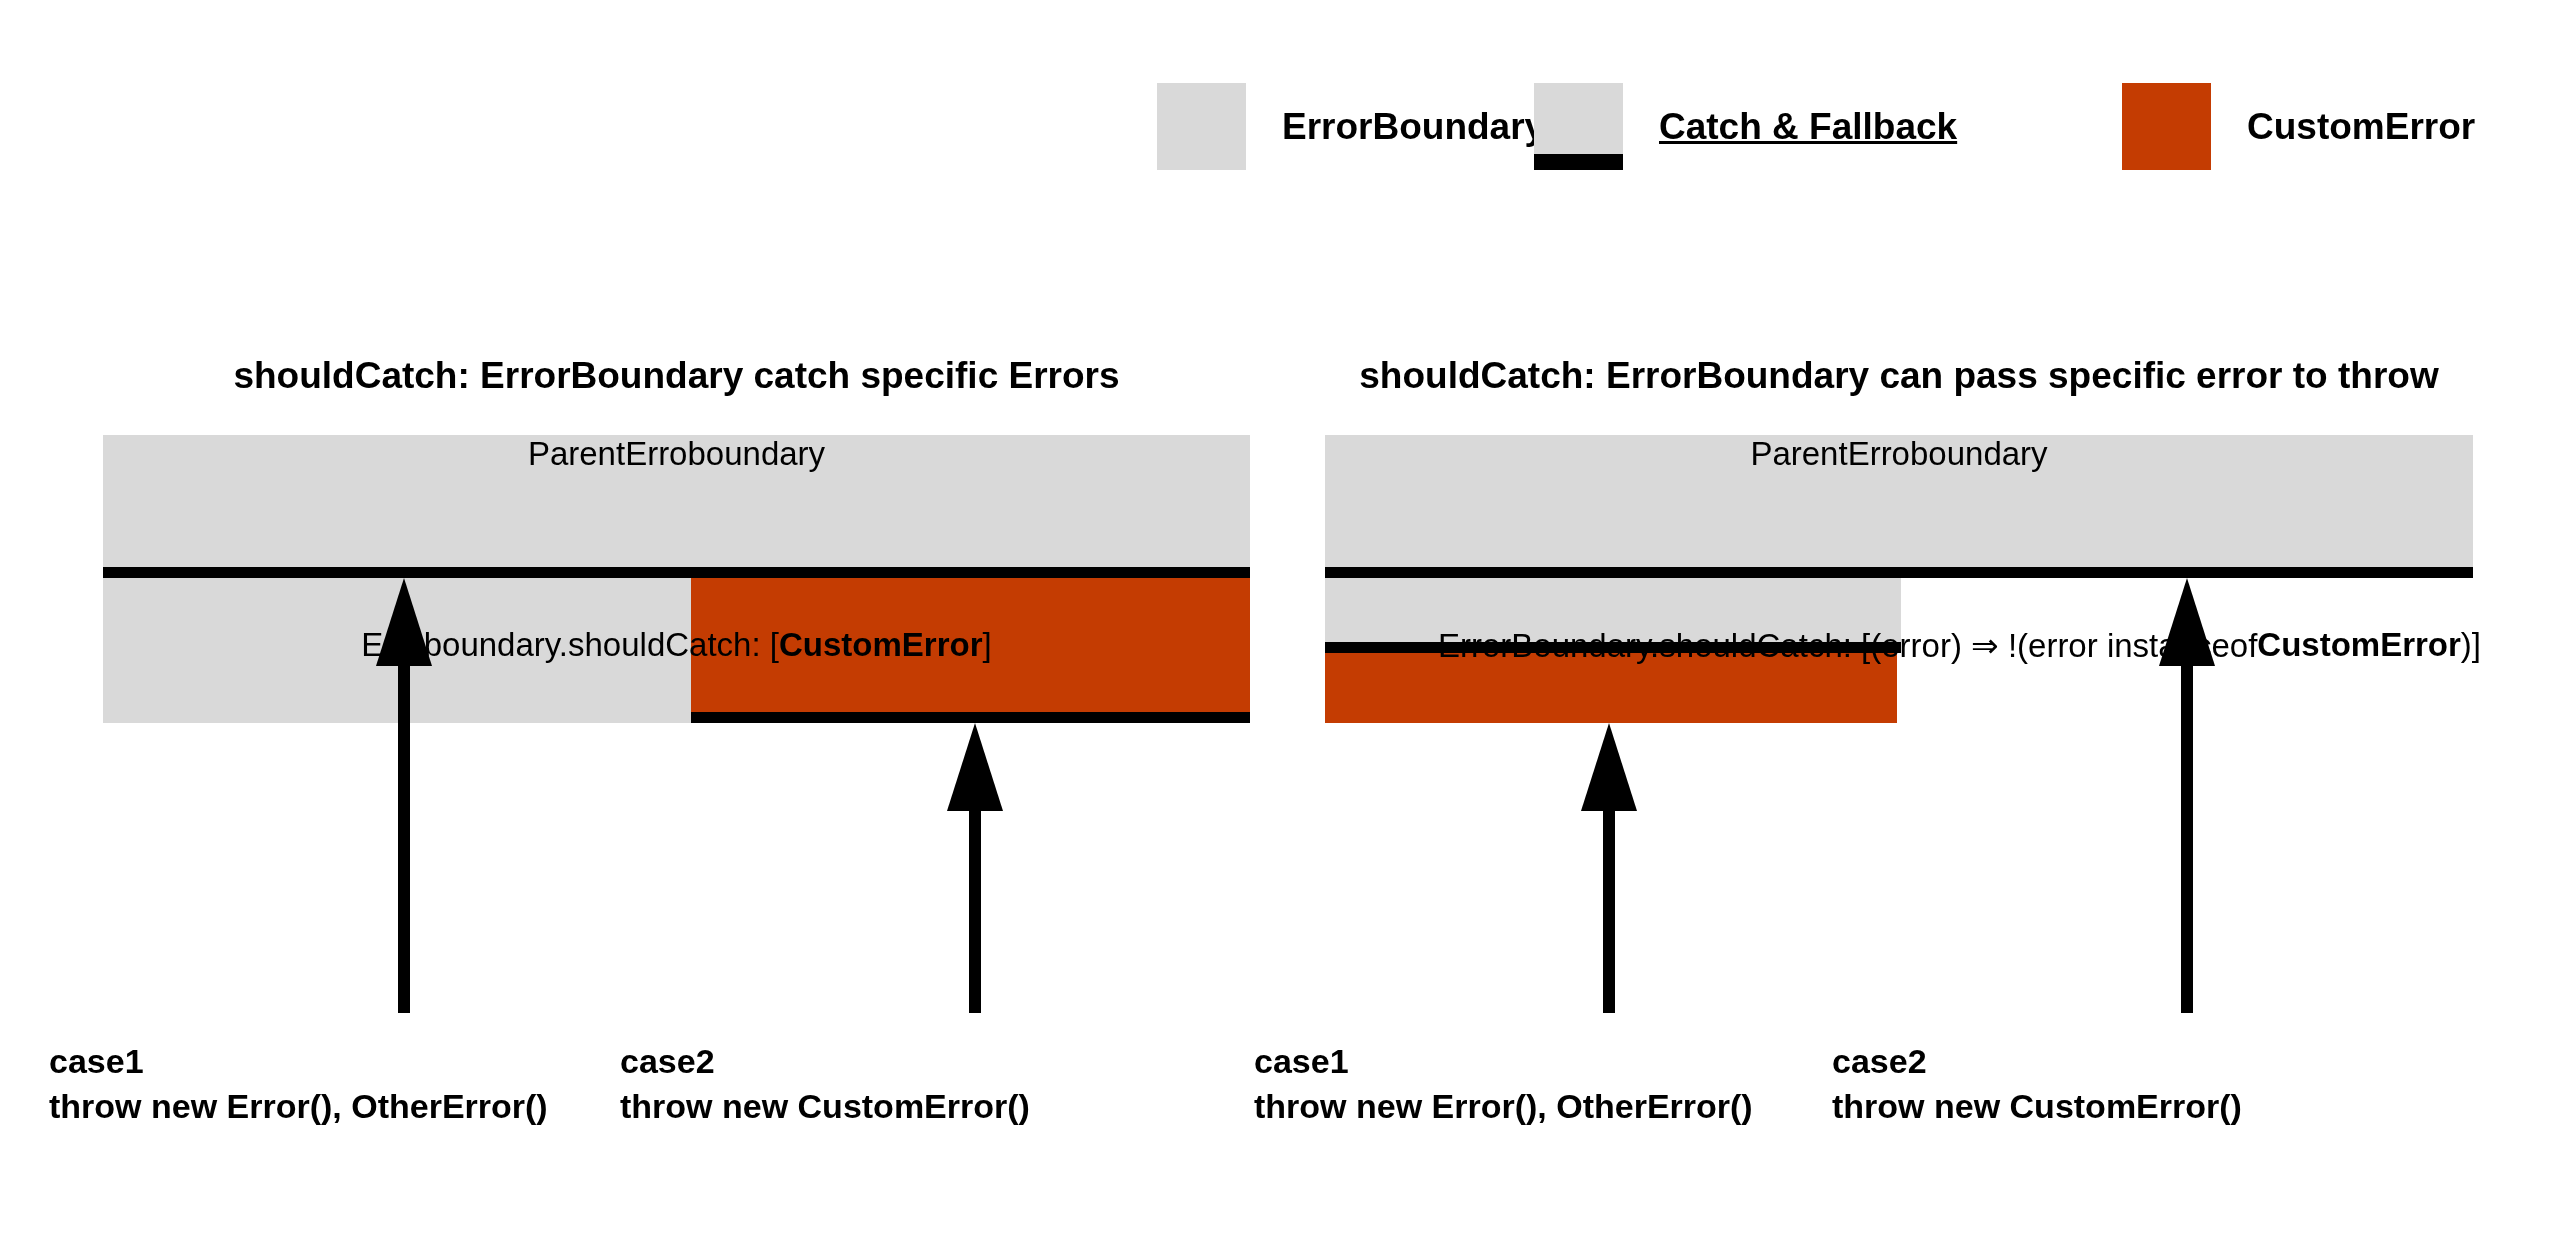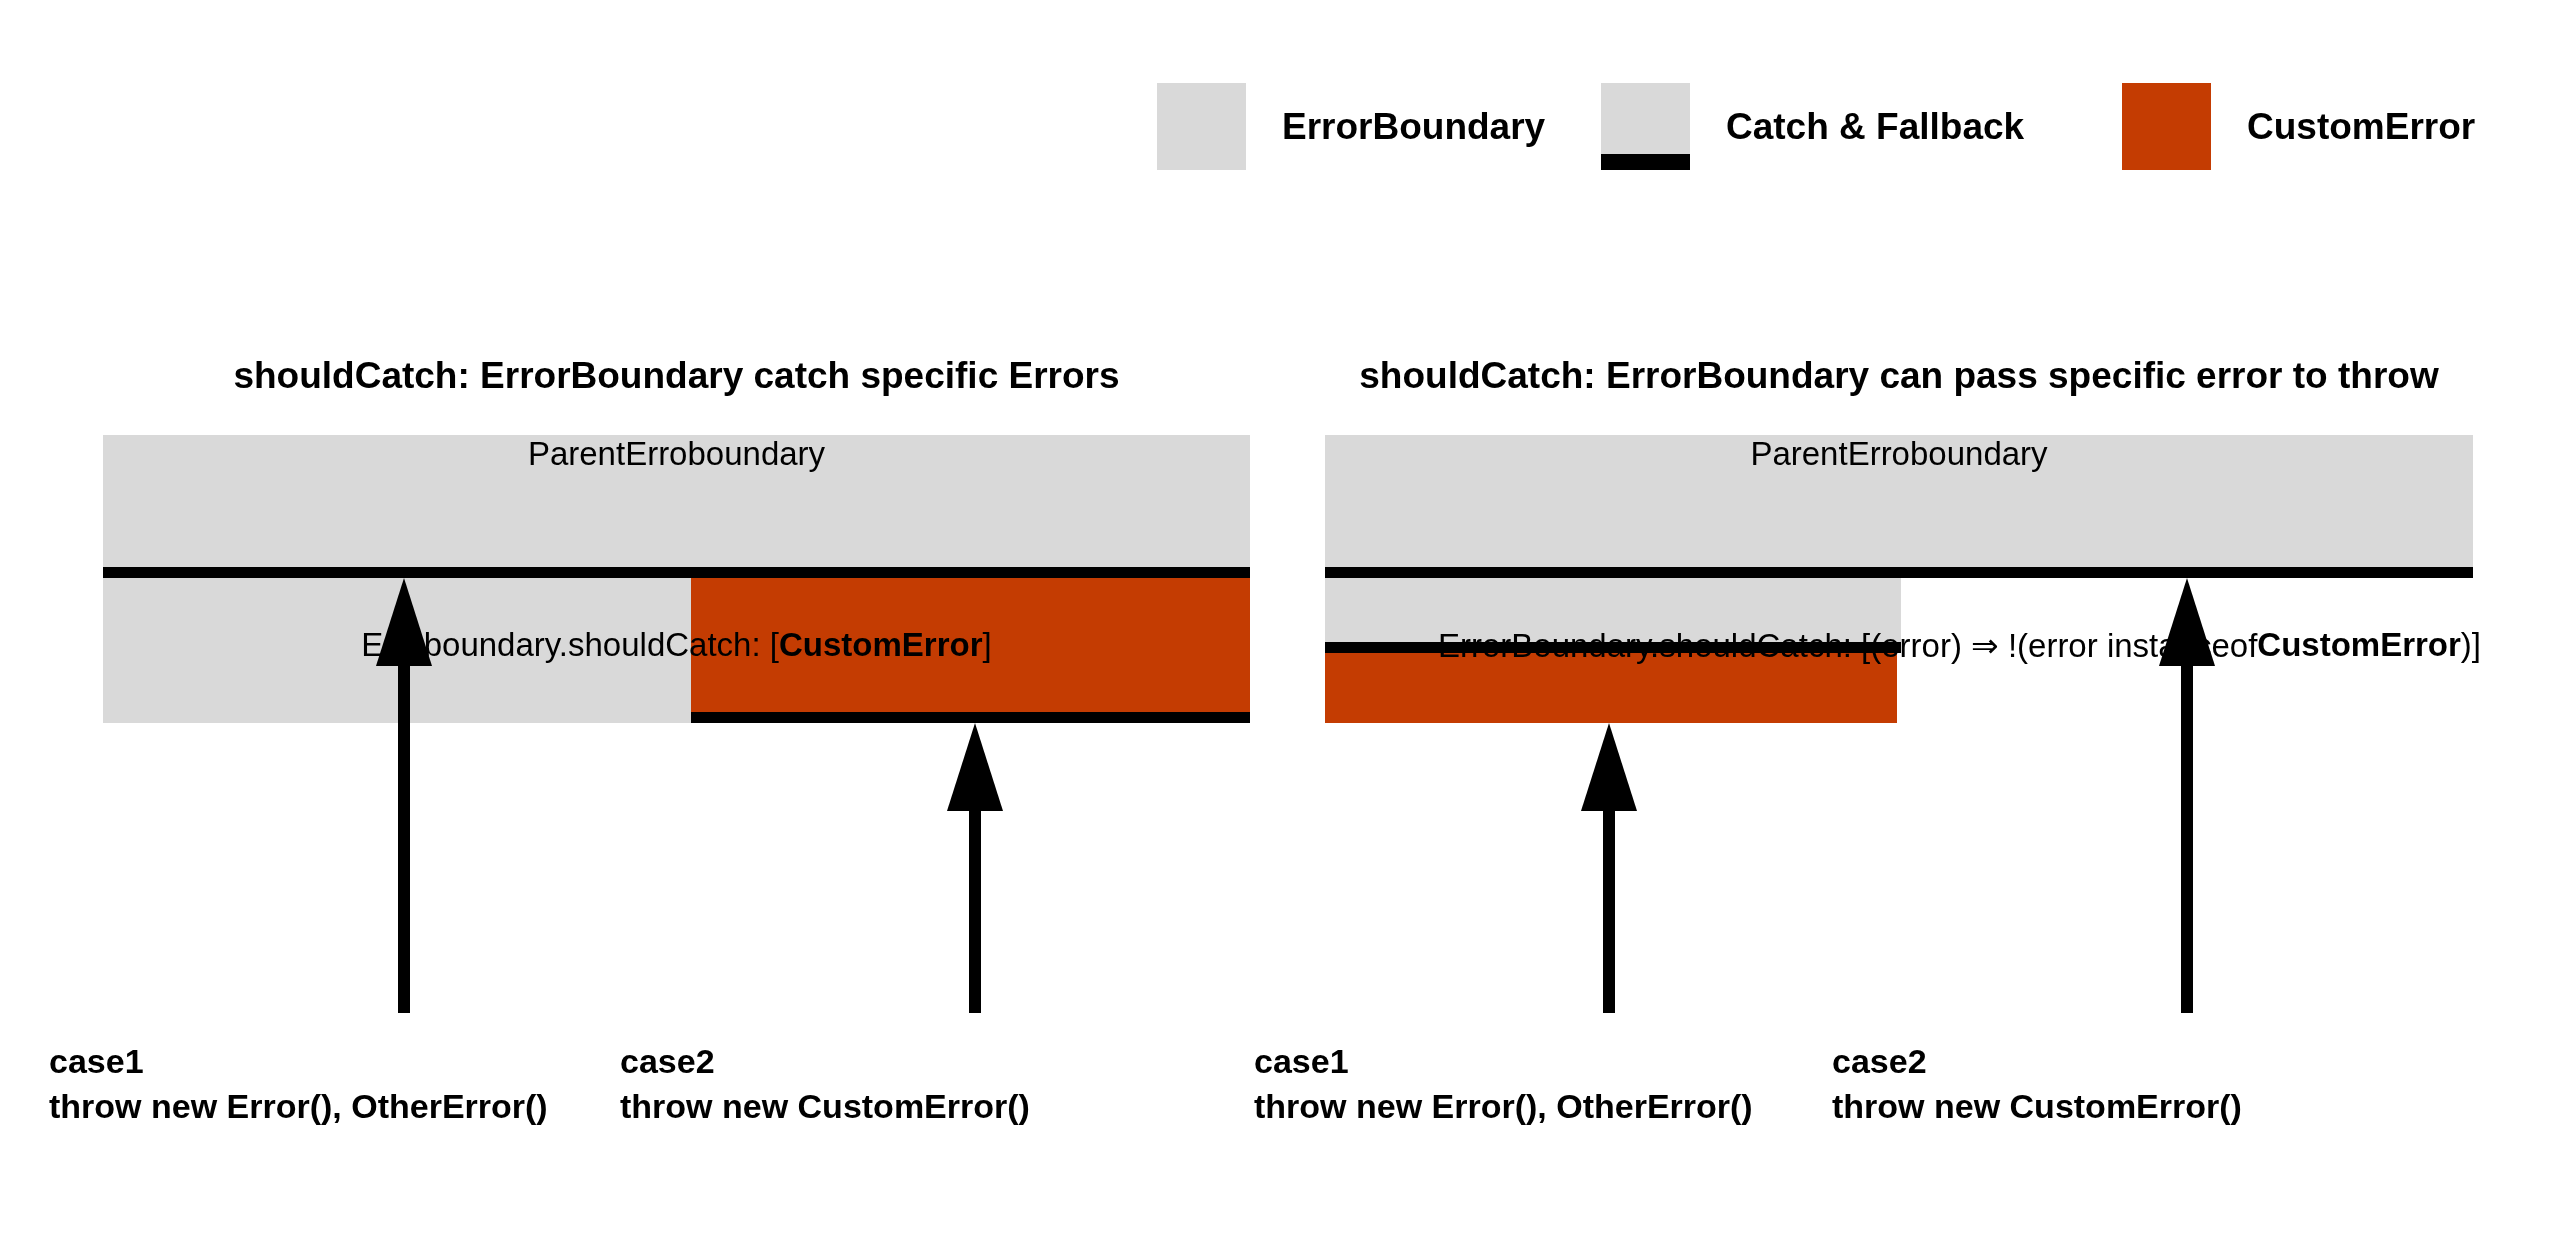--- a/index.html
+++ b/index.html
@@ -16,21 +16,21 @@
   
   .legend-item {
     position: absolute;
     top: 83px;
     height: 87px;
     display: flex;
     align-items: center;
     gap: 36px;
   }
   .legend-item-1 { left: 1157px; }
-  .legend-item-2 { left: 1601px; }
+  .legend-item-2 { left: 1534px; text-decoration: underline; }
   .legend-item-3 { left: 2122px; }
   .swatch {
     width: 89px;
     height: 87px;
     box-sizing: border-box;
     flex: 0 0 auto;
   }
   .swatch-gray { background: #D9D9D9; }
   .swatch-catch { background: #D9D9D9; border-bottom: 16px solid #000; }
   .swatch-orange { background: #C43C02; }

